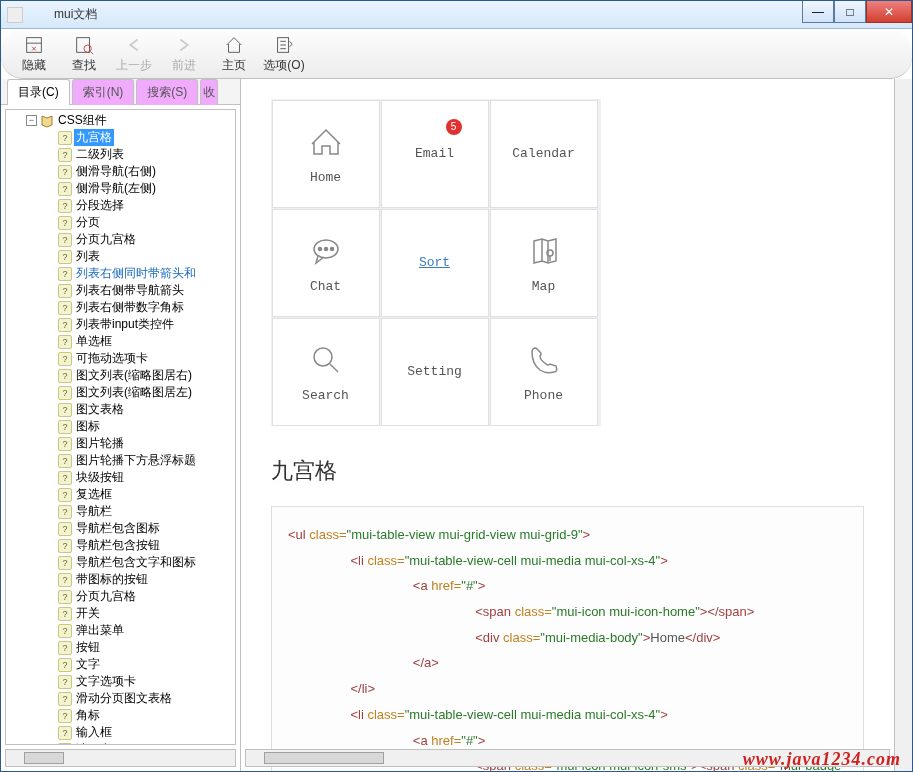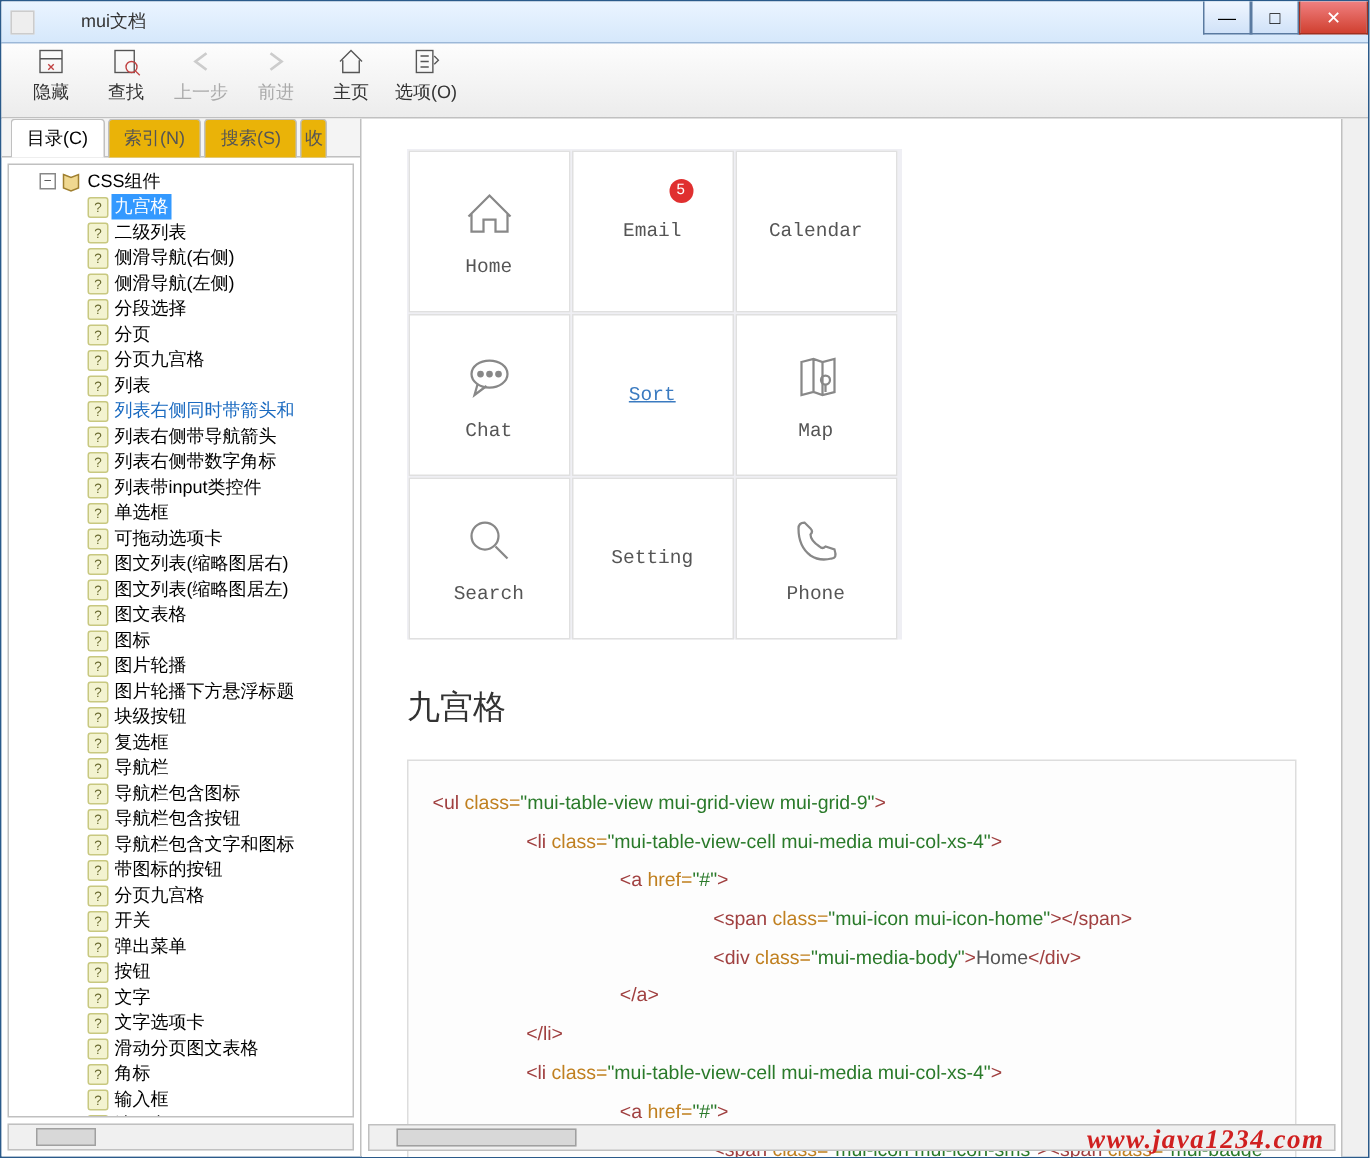--- a/index.html
+++ b/index.html
@@ -7,29 +7,29 @@
 
 .window { width: 913px; height: 772px; background: #fff; display: flex; flex-direction: column; border: 1px solid #2a5a8a; }
 
 .titlebar { height: 28px; background: linear-gradient(#eaf4ff,#d6e8fb); display: flex; align-items: center; border-bottom: 1px solid #9cb8d8; position: relative; gap: 25px; }
 .titlebar .app-icon { width: 16px; height: 16px; margin: 0 6px; background: #eee; border: 1px solid #ccc; }
 .titlebar .title { font-size: 12px; color: #333; }
 .win-btns { position: absolute; right: 0; top: 0; display: flex; }
 .win-btn { width: 32px; height: 22px; border: 1px solid #5a7aa0; border-top: none; display: flex; align-items: center; justify-content: center; font-size: 12px; font-family: Arial; background: linear-gradient(#f0f6ff,#d0e2f8); }
 .win-btn.close { width: 46px; background: linear-gradient(#f08080,#d04030); color: #fff; border-color: #a03020; }
 
-.toolbar { height: 50px; background: linear-gradient(#fdfdfd,#ececec); border-bottom: 1px solid #c0c0c0; display: flex; align-items: flex-start; padding: 0 8px; }
+.toolbar { height: 50px; background: linear-gradient(#fdfdfd,#ececec); border-bottom: 1px solid #c0c0c0; display: flex; align-items: center; padding: 12px 8px; border-radius: 22px; }
 .toolbtn { width: 50px; display: flex; flex-direction: column; align-items: center; font-size: 12px; color: #333; cursor: pointer; }
 .toolbtn.disabled { color: #aaa; }
 .toolbtn .ticon { height: 24px; display: flex; align-items: center; justify-content: center; }
 .toolbtn svg { width: 22px; height: 22px; }
 
 .tabbar { height: 26px; background: #f4f4f4; border-bottom: 1px solid #c0c0c0; display: flex; align-items: flex-end; padding-left: 6px; }
 .tab { font-size: 12px; padding: 4px 10px; border: 1px solid #c0c0c0; border-bottom: none; background: #fff; margin-right: 2px; border-radius: 3px 3px 0 0; position: relative; top: 1px; }
-.tab.inactive { background: #eab308; color: #555; }
+.tab.inactive { background: #f0abfc; color: #555; }
 .tab.cut { width: 18px; padding: 4px 2px; overflow: hidden; }
 
 .body { flex: 1; display: flex; overflow: hidden; }
 
 .sidebar { width: 240px; border-right: 1px solid #c0c0c0; display: flex; flex-direction: column; background: #fff; }
 .tree-wrap { flex: 1; overflow: auto; border: 1px solid #c0c0c0; margin: 4px; padding: 2px; font-size: 12px; }
 .tree-node { display: flex; align-items: center; height: 17px; white-space: nowrap; }
 .tox { width: 11px; height: 11px; border: 1px solid #888; margin-right: 3px; display: inline-flex; align-items: center; justify-content: center; font-size: 9px; line-height: 1; color: #555; }
 .ticon-q { width: 14px; height: 14px; margin-right: 2px; background: #f3f3d0; border: 1px solid #c8c880; border-radius: 2px; display: inline-flex; align-items: center; justify-content: center; font-size: 9px; color: #6a6a30; }
 .ticon-book { width: 14px; height: 14px; margin-right: 2px; display: inline-flex; align-items: center; justify-content: center; }
@@ -56,21 +56,21 @@
 
 .codebox { border: 1px solid #ddd; background: #fdfdfd; padding: 16px; font-family: Consolas, "Courier New", monospace; font-size: 13px; line-height: 1.9; white-space: pre; overflow-x: auto; color: #333; }
 .codebox .t { color: #a04040; }
 .codebox .a { color: #c08020; }
 .codebox .v { color: #2a7a2a; }
 .codebox .x { color: #555; }
 
 .hscroll-content { position: absolute; bottom: 4px; left: 4px; right: 4px; height: 18px; background: #f0f0f0; border: 1px solid #c0c0c0; display: flex; align-items: center; }
 .hscroll-content .thumb { width: 120px; height: 12px; background: #d8d8d8; border: 1px solid #a0a0a0; margin-left: 18px; }
 
-.watermark { position: absolute; right: 30px; bottom: 2px; font-family: "Times New Roman", serif; font-style: italic; font-weight: bold; font-size: 18px; color: #d02020; letter-spacing: 1px; }
+.watermark { position: absolute; right: 12px; bottom: 2px; font-family: "Times New Roman", serif; font-style: italic; font-weight: bold; font-size: 18px; color: #d02020; letter-spacing: 1px; }
 
 .vscroll { width: 18px; background: #f0f0f0; border-left: 1px solid #c0c0c0; }
 </style>
 </head>
 <body>
 
 <div class="window">
 
   <div class="titlebar">
     <div class="app-icon"></div>

